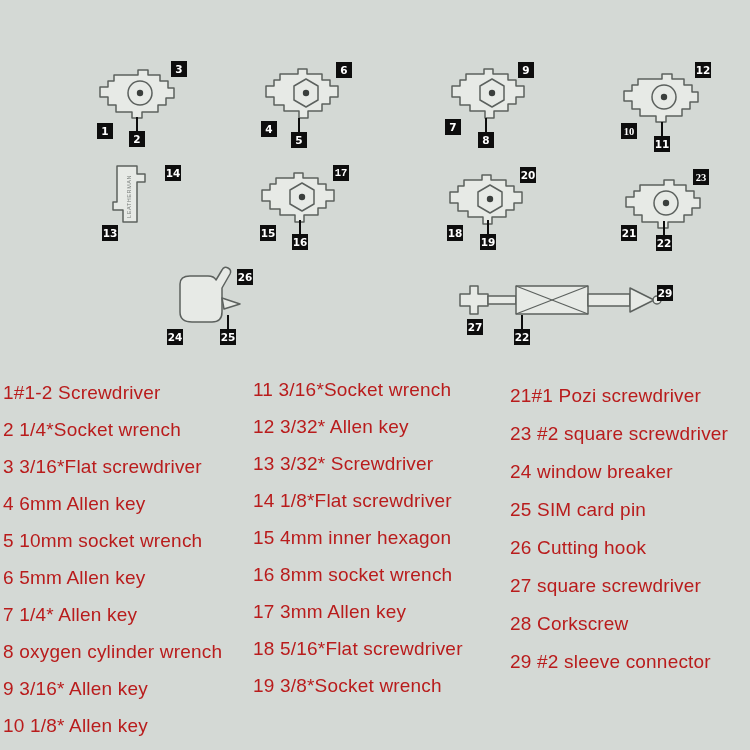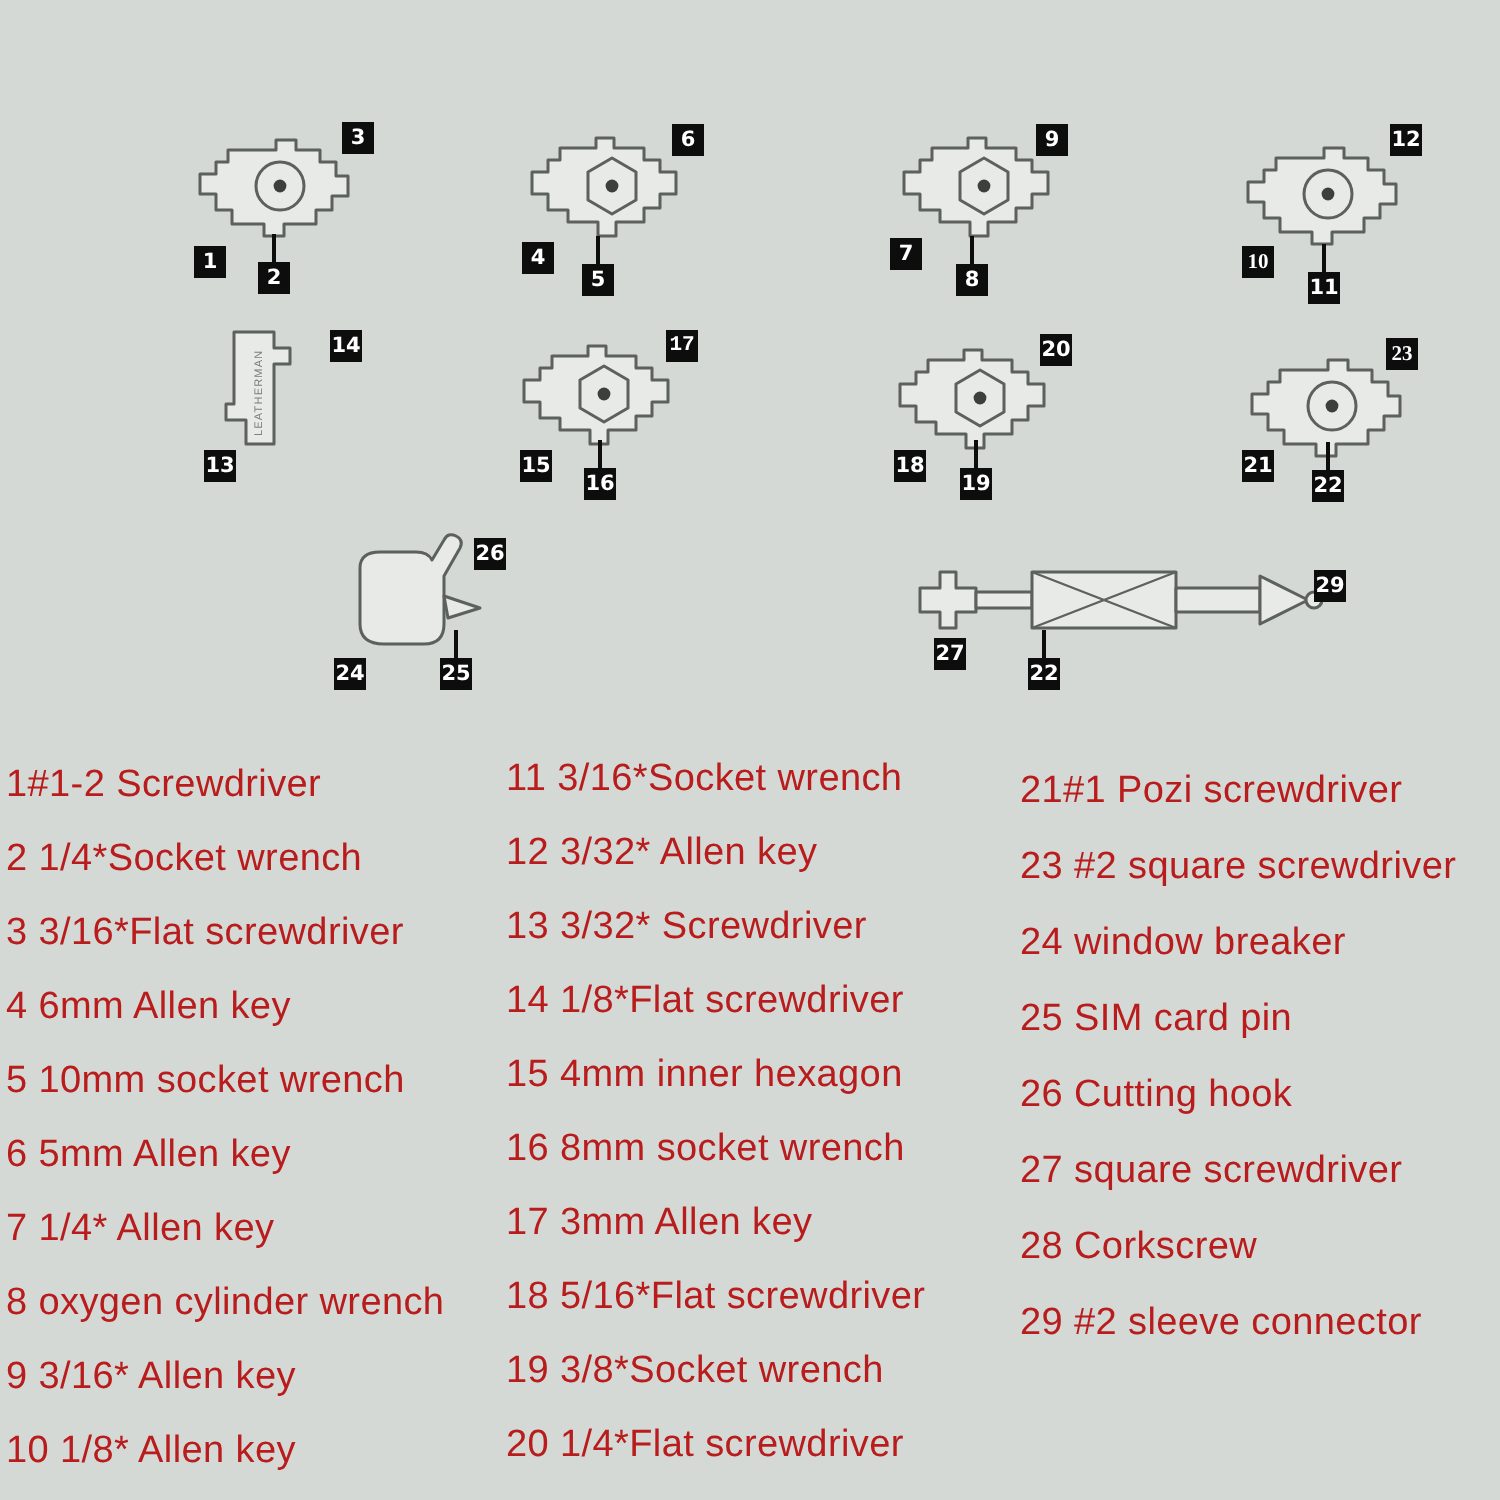--- a/index.html
+++ b/index.html
@@ -131,21 +131,20 @@
   <div class="legend-col col2">
       <div class="legend-item">11 3/16*Socket wrench</div>
       <div class="legend-item">12 3/32* Allen key</div>
       <div class="legend-item">13 3/32* Screwdriver</div>
       <div class="legend-item">14 1/8*Flat screwdriver</div>
       <div class="legend-item">15 4mm inner hexagon</div>
       <div class="legend-item">16 8mm socket wrench</div>
       <div class="legend-item">17 3mm Allen key</div>
       <div class="legend-item">18 5/16*Flat screwdriver</div>
       <div class="legend-item">19 3/8*Socket wrench</div>
-      <div class="legend-item">20 1/4*Flat screwdriver</div>
     </div>
   <div class="legend-col col3">
       <div class="legend-item">21#1 Pozi screwdriver</div>
       <div class="legend-item">23 #2 square screwdriver</div>
       <div class="legend-item">24 window breaker</div>
       <div class="legend-item">25 SIM card pin</div>
       <div class="legend-item">26 Cutting hook</div>
       <div class="legend-item">27 square screwdriver</div>
       <div class="legend-item">28 Corkscrew</div>
       <div class="legend-item">29 #2 sleeve connector</div>

